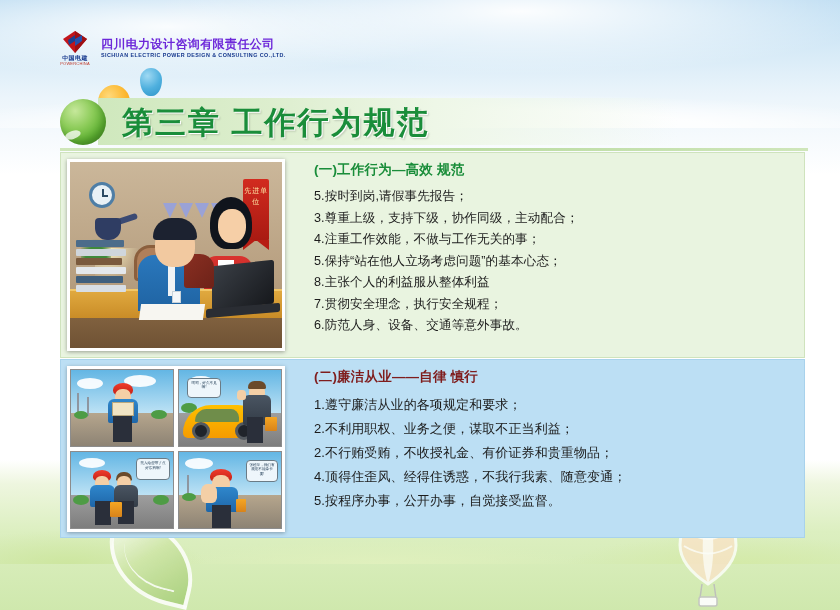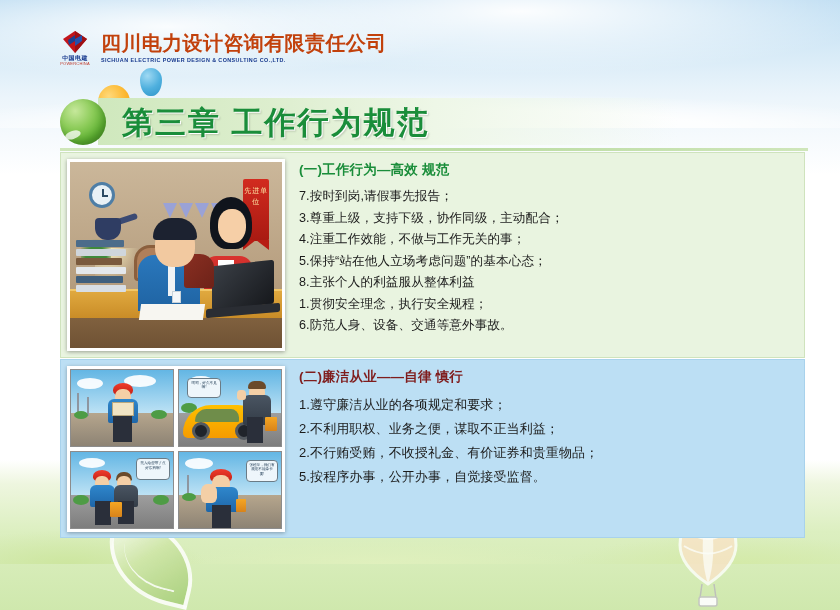--- a/index.html
+++ b/index.html
@@ -59,21 +59,21 @@
   #deco-hotair-balloon { position: absolute; right: 100px; bottom: 2px; width: 64px; height: 96px; opacity: .9; }
 
   
   #logo-bar { position: absolute; left: 56px; top: 30px; display: flex; align-items: center; gap: 7px; }
   #logo-mark-wrap { display: flex; flex-direction: column; align-items: center; width: 38px; }
   #logo-mark { width: 30px; height: 24px; }
   #logo-cn-name { font-size: 6px; color: #14368c; letter-spacing: .4px; font-weight: bold; line-height: 1.1; margin-top: 1px; }
   #logo-en-name { font-size: 4px; color: #c0392b; letter-spacing: .2px; line-height: 1.1; }
   #company-names { display: flex; flex-direction: column; justify-content: center; }
   #company-cn {
-    font-size: 20px; font-weight: bold; color: #c2410c; letter-spacing: .4px;
+    font-size: 12px; font-weight: bold; color: #6d28d9; letter-spacing: .4px;
     line-height: 1.08; white-space: nowrap;
   }
   #company-en {
     font-size: 5.4px; color: #14368c; letter-spacing: .42px; white-space: nowrap;
     transform: scaleY(1.05); transform-origin: left top; margin-top: 2px; font-weight: bold;
   }
 
   
   #chapter-title-row { position: absolute; left: 60px; top: 98px; width: 760px; height: 50px; }
   #title-band {
@@ -105,21 +105,21 @@
     position: absolute; left: 60px; top: 152px; width: 745px; height: 206px;
     background: #e9f4e0; border: 1px solid #cfe3bd;
     display: flex;
   }
   #panel-blue {
     position: absolute; left: 60px; top: 359px; width: 745px; height: 179px;
     background: #bcdff4; border: 1px solid #a8d2ec;
     display: flex;
   }
   .panel-figure { flex: 0 0 auto; padding: 6px 0 6px 6px; }
-  .panel-body { flex: 1 1 auto; padding: 8px 10px 6px 14px; }
+  .panel-body { flex: 1 1 auto; padding: 8px 10px 6px 14px; margin-left: 15px; }
 
   .section-heading {
     font-size: 13.5px; font-weight: bold; color: #1a8d3a; letter-spacing: .2px;
     margin-bottom: 7px; white-space: nowrap;
   }
   #panel-blue .section-heading { color: #7f1d1d; }
   .rule-list { list-style: none; }
   .rule-item {
     font-size: 12.6px; color: #1c1c1c; line-height: 20px; white-space: nowrap;
     letter-spacing: .1px;
@@ -300,26 +300,26 @@
       <div id="office-man-hair"></div>
       <div id="office-paper"></div>
 
       <span class="hidden-text">卡通插画：员工在办公桌前工作，同事在旁，墙上挂钟与先进单位锦旗</span>
     </div>
   </div>
 
   <div class="panel-body">
     <div class="section-heading">(一)工作行为—高效 规范</div>
     <ul class="rule-list">
-      <li class="rule-item">7.按时到岗,请假事先报告；</li>
+      <li class="rule-item">5.按时到岗,请假事先报告；</li>
       <li class="rule-item">3.尊重上级，支持下级，协作同级，主动配合；</li>
       <li class="rule-item">4.注重工作效能，不做与工作无关的事；</li>
       <li class="rule-item">5.保持“站在他人立场考虑问题”的基本心态；</li>
       <li class="rule-item">8.主张个人的利益服从整体利益</li>
-      <li class="rule-item">1.贯彻安全理念，执行安全规程；</li>
+      <li class="rule-item">7.贯彻安全理念，执行安全规程；</li>
       <li class="rule-item">6.防范人身、设备、交通等意外事故。</li>
     </ul>
   </div>
 </div>
 
 <div id="panel-blue">
 
   <div class="panel-figure">
     <div id="comic-figure">
 
@@ -394,16 +394,17 @@
       <span class="hidden-text">四格漫画：工作人员拒绝收受礼品</span>
     </div>
   </div>
 
   <div class="panel-body">
     <div class="section-heading">(二)廉洁从业——自律 慎行</div>
     <ul class="rule-list">
       <li class="rule-item">1.遵守廉洁从业的各项规定和要求；</li>
       <li class="rule-item">2.不利用职权、业务之便，谋取不正当利益；</li>
       <li class="rule-item">2.不行贿受贿，不收授礼金、有价证券和贵重物品；</li>
+      <li class="rule-item">4.顶得住歪风、经得住诱惑，不我行我素、随意变通；</li>
       <li class="rule-item">5.按程序办事，公开办事，自觉接受监督。</li>
     </ul>
   </div>
 </div>
 
 </body></html>

